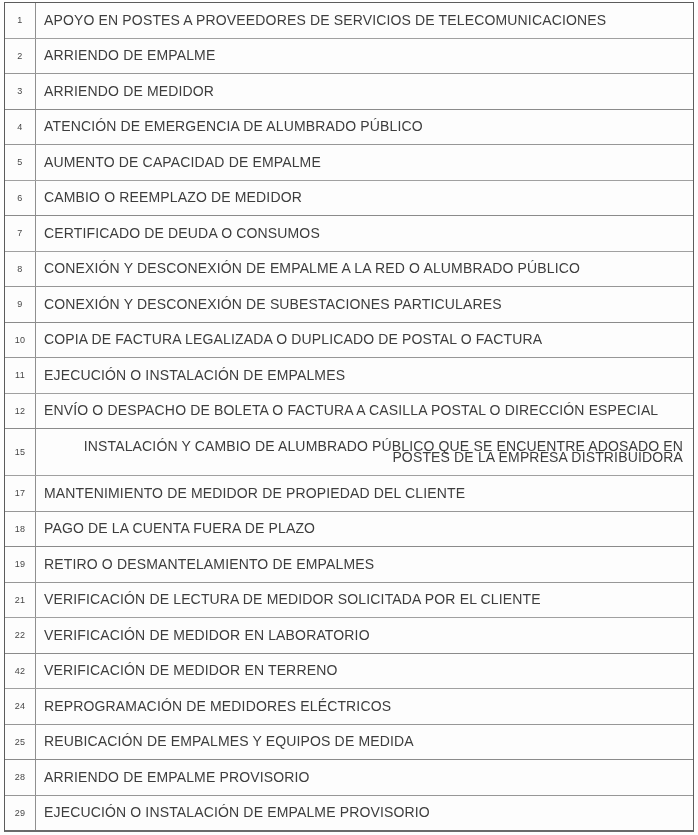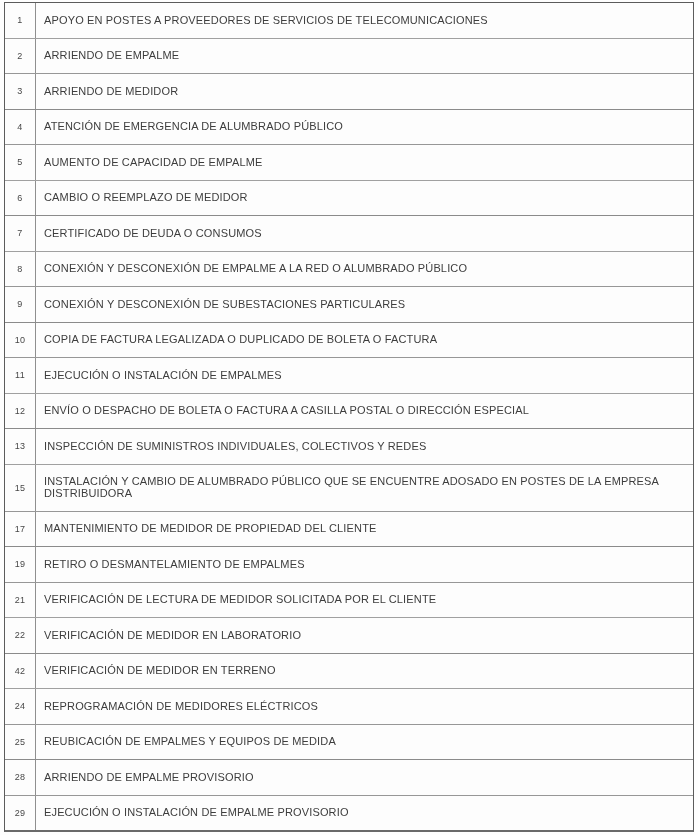--- a/index.html
+++ b/index.html
@@ -43,24 +43,25 @@
     justify-content: center;
     font-size: 9px;
     color: #474747;
     letter-spacing: 0.3px;
   }
   .cell-label {
     flex: 1 1 auto;
     display: flex;
     align-items: center;
     padding: 3px 10px 3px 8px;
-    font-size: 11px;
+    font-size: 14px;
     line-height: 11.5px;
     color: #3d3d3d;
     letter-spacing: 0.15px;
+    text-align: right;
   }
   
   .row:nth-child(odd) { border-bottom-color: #a0a0a0; }
   .row:nth-child(3n) { border-bottom-color: #8b8b8b; }
 </style>
 </head>
 <body>
 
 <div class="page">
   <div class="services-table">
@@ -104,50 +105,50 @@
     <div class="cell-label">CONEXIÓN Y DESCONEXIÓN DE EMPALME A LA RED O ALUMBRADO PÚBLICO</div>
   </div>
 
   <div class="row">
     <div class="cell-num">9</div>
     <div class="cell-label">CONEXIÓN Y DESCONEXIÓN DE SUBESTACIONES PARTICULARES</div>
   </div>
 
   <div class="row">
     <div class="cell-num">10</div>
-    <div class="cell-label">COPIA DE FACTURA LEGALIZADA O DUPLICADO DE BOLETA O FACTURA</div>
+    <div class="cell-label">COPIA DE FACTURA LEGALIZADA O DUPLICADO DE POSTAL O FACTURA</div>
   </div>
 
   <div class="row">
     <div class="cell-num">11</div>
     <div class="cell-label">EJECUCIÓN O INSTALACIÓN DE EMPALMES</div>
   </div>
 
   <div class="row">
     <div class="cell-num">12</div>
     <div class="cell-label">ENVÍO O DESPACHO DE BOLETA O FACTURA A CASILLA POSTAL O DIRECCIÓN ESPECIAL</div>
   </div>
 
-  <div class="row">
-    <div class="cell-num">13</div>
-    <div class="cell-label">INSPECCIÓN DE SUMINISTROS INDIVIDUALES, COLECTIVOS Y REDES</div>
-  </div>
 
 
   <div class="row">
     <div class="cell-num">15</div>
     <div class="cell-label">INSTALACIÓN Y CAMBIO DE ALUMBRADO PÚBLICO QUE SE ENCUENTRE ADOSADO EN POSTES DE LA EMPRESA DISTRIBUIDORA</div>
   </div>
 
 
   <div class="row">
     <div class="cell-num">17</div>
     <div class="cell-label">MANTENIMIENTO DE MEDIDOR DE PROPIEDAD DEL CLIENTE</div>
   </div>
 
+  <div class="row">
+    <div class="cell-num">18</div>
+    <div class="cell-label">PAGO DE LA CUENTA FUERA DE PLAZO</div>
+  </div>
 
   <div class="row">
     <div class="cell-num">19</div>
     <div class="cell-label">RETIRO O DESMANTELAMIENTO DE EMPALMES</div>
   </div>
 
 
   <div class="row">
     <div class="cell-num">21</div>
     <div class="cell-label">VERIFICACIÓN DE LECTURA DE MEDIDOR SOLICITADA POR EL CLIENTE</div>

